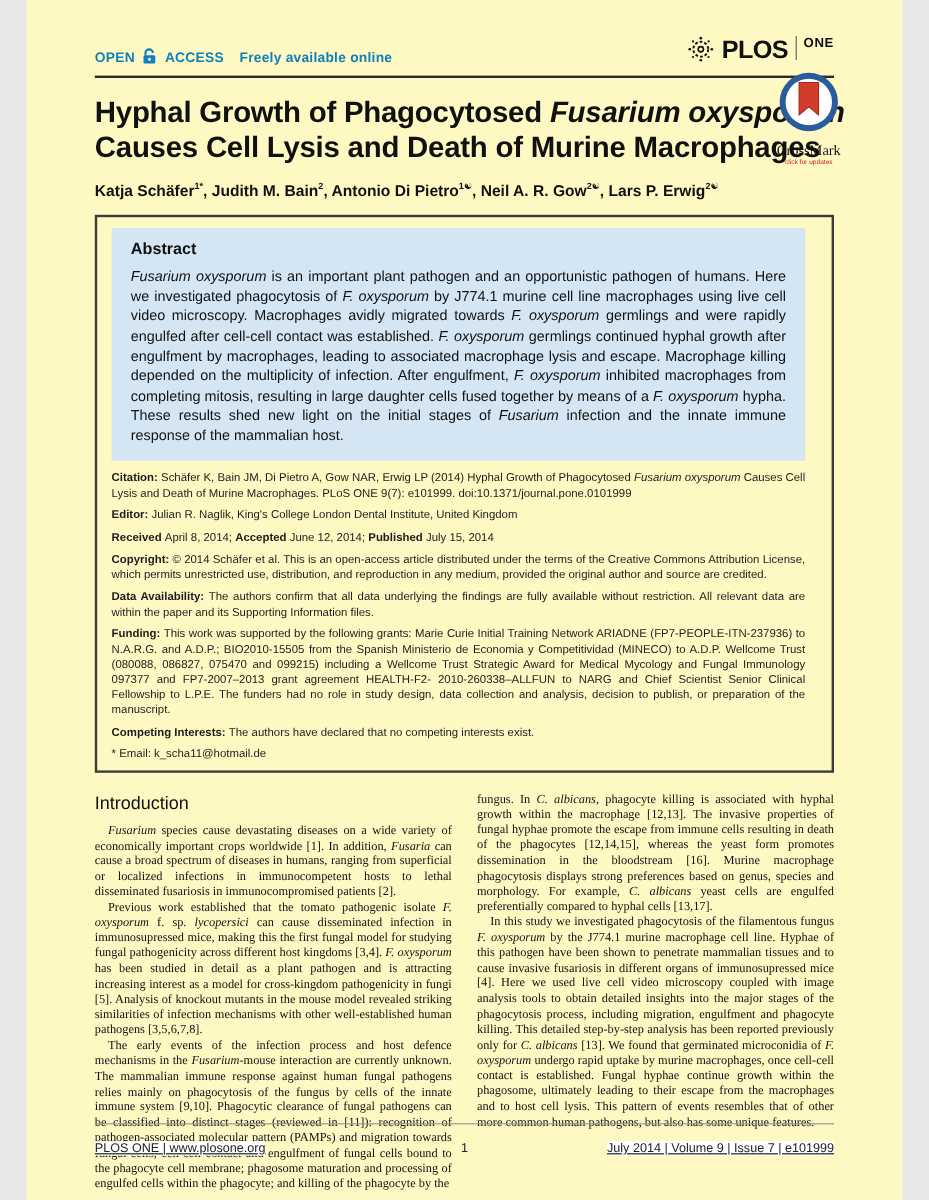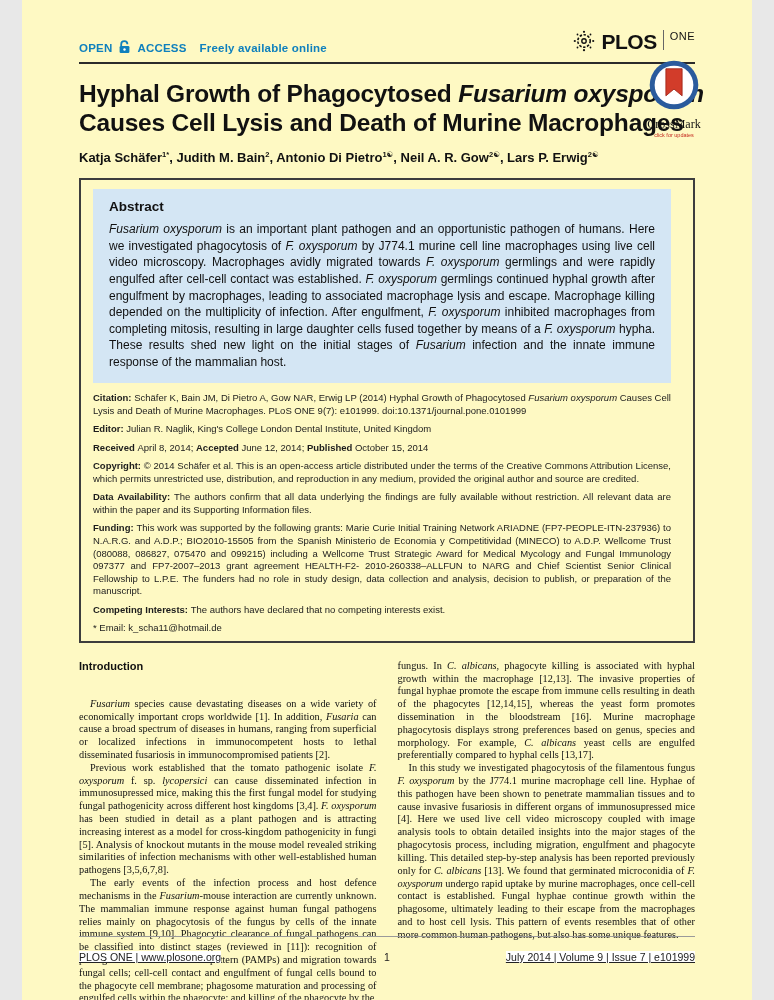--- a/index.html
+++ b/index.html
@@ -16,21 +16,21 @@
   .b { font-weight:700; }
   .sup { vertical-align:super; font-size:58%; line-height:0; font-weight:700; }
 
   
   .topbar { display:flex; justify-content:space-between; align-items:flex-end; margin-top:30px; padding-bottom:6px; border-bottom:2px solid #2b2b2b; }
   .oa-left { display:flex; align-items:center; gap:4px; color:#0f80bd; font-weight:700; font-size:11.5px; letter-spacing:.2px; }
   .oa-left .lock { display:inline-block; margin:0 2px; }
   .plos-right { display:flex; align-items:flex-start; gap:6px; }
   .plos-word { font-size:21px; font-weight:700; letter-spacing:-0.5px; color:#111; }
   .plos-sep { width:1px; height:20px; background:#666; }
-  .one-word { font-size:11px; font-weight:400; color:#111; letter-spacing:.5px; }
+  .one-word { font-size:11px; font-weight:700; color:#111; letter-spacing:.5px; }
 
   
   .title { margin-top:16px; width:636px; font-size:24.5px; line-height:1.17; font-weight:700; letter-spacing:-0.2px; color:#111; }
   .crossmark { position:absolute; right:-12px; top:58px; width:66px; text-align:center; cursor:pointer; }
   .cm-label { font-family:Liberation Serif, serif; font-size:12px; color:#111; margin-top:1px; }
   .cm-sub { font-size:5.5px; color:#c4281e; }
 
   .authors { margin-top:13px; font-size:13px; font-weight:700; color:#111; }
   .affils { margin-top:7px; font-size:9.4px; line-height:1.55; color:#222; width:660px; }
 
@@ -38,21 +38,21 @@
   .metabox { margin-top:13px; border:2px solid #3d3d3d; padding:9px 22px 6px 12px; }
   .abstract-panel { background:#d4e6f4; padding:10px 16px 13px 16px; }
   .abstract-h { font-size:13.5px; font-weight:700; margin-bottom:7px; color:#111; }
   .abstract-t { font-size:12px; line-height:1.38; text-align:justify; color:#111; }
   .meta-p { font-size:9.5px; line-height:1.32; text-align:justify; margin-top:6px; color:#1c1c1c; }
   .meta-p:first-of-type { margin-top:9px; }
 
   
   .cols { display:flex; gap:21px; margin-top:17px; }
   .col { width:319px; }
-  .intro-h { font-size:11px; font-weight:700; margin-bottom:26px; color:#111; }
+  .intro-h { font-size:15px; font-weight:400; margin-bottom:9px; color:#111; }
   .body-p { font-family:"Liberation Serif","DejaVu Serif",serif; font-size:10.3px; line-height:1.245; text-align:justify; color:#111; }
   .body-p.indent { text-indent:11px; }
 
   
   .footer { position:absolute; left:57px; right:57px; top:936px; border-top:1px solid #9a9a9a; padding-top:14px;
             display:flex; justify-content:space-between; font-size:10.5px; color:#222; }
   .footer .center { position:absolute; left:0; right:0; text-align:center; }
   .footer .left, .footer .right { position:relative; z-index:1; background:#fff;text-decoration:underline; }
 </style>
 </head>
@@ -114,21 +114,21 @@
 
     <div class="authors"><span>Katja Schäfer</span><span class="sup">1*</span><span>, Judith M. Bain</span><span class="sup">2</span><span>, Antonio Di Pietro</span><span class="sup">1☯</span><span>, Neil A. R. Gow</span><span class="sup">2☯</span><span>, Lars P. Erwig</span><span class="sup">2☯</span></div>
 
     <div class="metabox">
       <div class="abstract-panel">
         <div class="abstract-h">Abstract</div>
         <div class="abstract-t"><span class="i">Fusarium oxysporum</span><span> is an important plant pathogen and an opportunistic pathogen of humans. Here we investigated phagocytosis of </span><span class="i">F. oxysporum</span><span> by J774.1 murine cell line macrophages using live cell video microscopy. Macrophages avidly migrated towards </span><span class="i">F. oxysporum</span><span> germlings and were rapidly engulfed after cell-cell contact was established. </span><span class="i">F. oxysporum</span><span> germlings continued hyphal growth after engulfment by macrophages, leading to associated macrophage lysis and escape. Macrophage killing depended on the multiplicity of infection. After engulfment, </span><span class="i">F. oxysporum</span><span> inhibited macrophages from completing mitosis, resulting in large daughter cells fused together by means of a </span><span class="i">F. oxysporum</span><span> hypha. These results shed new light on the initial stages of </span><span class="i">Fusarium</span><span> infection and the innate immune response of the mammalian host.</span></div>
       </div>
       <p class="meta-p"><span class="b">Citation: </span><span>Schäfer K, Bain JM, Di Pietro A, Gow NAR, Erwig LP (2014) Hyphal Growth of Phagocytosed </span><span class="i">Fusarium oxysporum</span><span> Causes Cell Lysis and Death of Murine Macrophages. PLoS ONE 9(7): e101999. doi:10.1371/journal.pone.0101999</span></p>
       <p class="meta-p"><span class="b">Editor: </span><span>Julian R. Naglik, King's College London Dental Institute, United Kingdom</span></p>
-      <p class="meta-p"><span class="b">Received </span><span>April 8, 2014; </span><span class="b">Accepted </span><span>June 12, 2014; </span><span class="b">Published </span><span>October 15, 2014</span></p>
+      <p class="meta-p"><span class="b">Received </span><span>April 8, 2014; </span><span class="b">Accepted </span><span>June 12, 2014; </span><span class="b">Published </span><span>July 15, 2014</span></p>
       <p class="meta-p"><span class="b">Copyright: </span><span>© 2014 Schäfer et al. This is an open-access article distributed under the terms of the Creative Commons Attribution License, which permits unrestricted use, distribution, and reproduction in any medium, provided the original author and source are credited.</span></p>
       <p class="meta-p"><span class="b">Data Availability: </span><span>The authors confirm that all data underlying the findings are fully available without restriction. All relevant data are within the paper and its Supporting Information files.</span></p>
       <p class="meta-p"><span class="b">Funding: </span><span>This work was supported by the following grants: Marie Curie Initial Training Network ARIADNE (FP7-PEOPLE-ITN-237936) to N.A.R.G. and A.D.P.; BIO2010-15505 from the Spanish Ministerio de Economia y Competitividad (MINECO) to A.D.P. Wellcome Trust (080088, 086827, 075470 and 099215) including a Wellcome Trust Strategic Award for Medical Mycology and Fungal Immunology 097377 and FP7-2007–2013 grant agreement HEALTH-F2- 2010-260338–ALLFUN to NARG and Chief Scientist Senior Clinical Fellowship to L.P.E. The funders had no role in study design, data collection and analysis, decision to publish, or preparation of the manuscript.</span></p>
       <p class="meta-p"><span class="b">Competing Interests: </span><span>The authors have declared that no competing interests exist.</span></p>
       <p class="meta-p"><span>* Email: k_scha11@hotmail.de</span></p>
     </div>
 
     <div class="cols">
       <div class="col">
         <div class="intro-h">Introduction</div>

